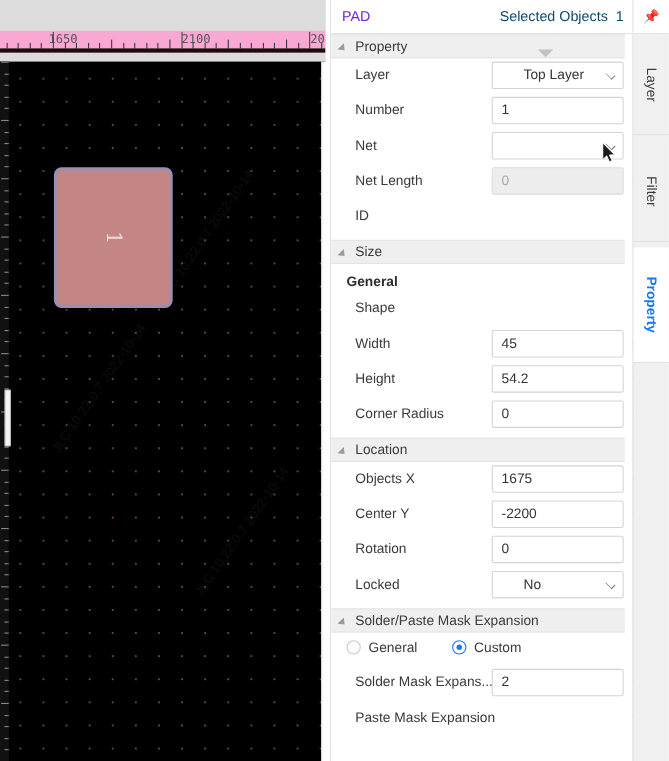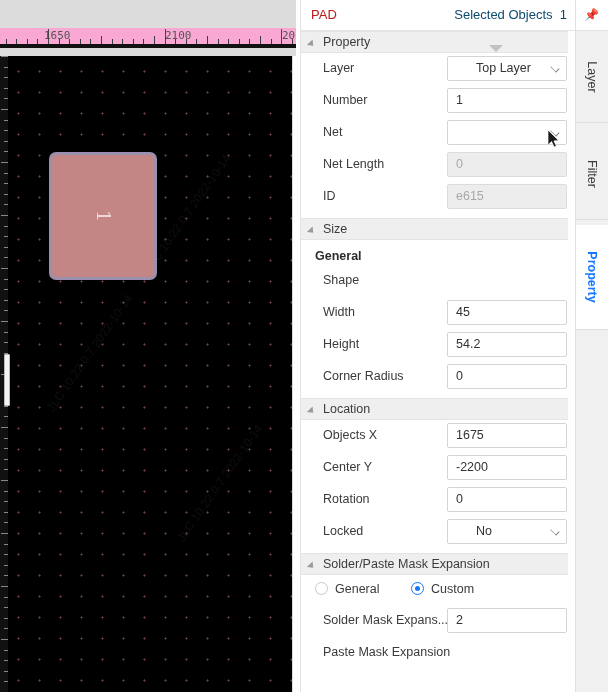--- a/index.html
+++ b/index.html
@@ -171,21 +171,21 @@
     position: relative;
     height: 31px;
     background: #ffffff;
     border-bottom: 1px solid #e4e4e4;
     box-sizing: border-box;
   }
   .panel-header .ph-title {
     position: absolute;
     left: 10px; top: 7px;
     font-size: 13px;
-    color: #b91c1c;
+    color: #6d28d9;
   }
   .panel-header .ph-right {
     position: absolute;
     right: 8px; top: 7px;
     font-size: 13px;
     color: #0c4a6e;
   }
   .panel-body {
     position: relative;
     height: 661px;
@@ -545,23 +545,20 @@
           </div>
           <div class="row">
             <div class="lbl">Net Length</div>
             <div class="fieldwrap">
               <div class="field disabled"><span>0</span></div>
             </div>
             <div class="unit">mil</div>
           </div>
           <div class="row">
             <div class="lbl">ID</div>
-            <div class="fieldwrap">
-              <div class="field disabled"><span>e615</span></div>
-            </div>
           </div>
         </div>
         <div class="section-head"><span class="caret"></span><span>Size</span></div>
         <div class="section-body">
           <div class="subhead">General</div>
           <div class="row">
             <div class="lbl">Shape</div>
           </div>
           <div class="row">
             <div class="lbl">Width</div>

